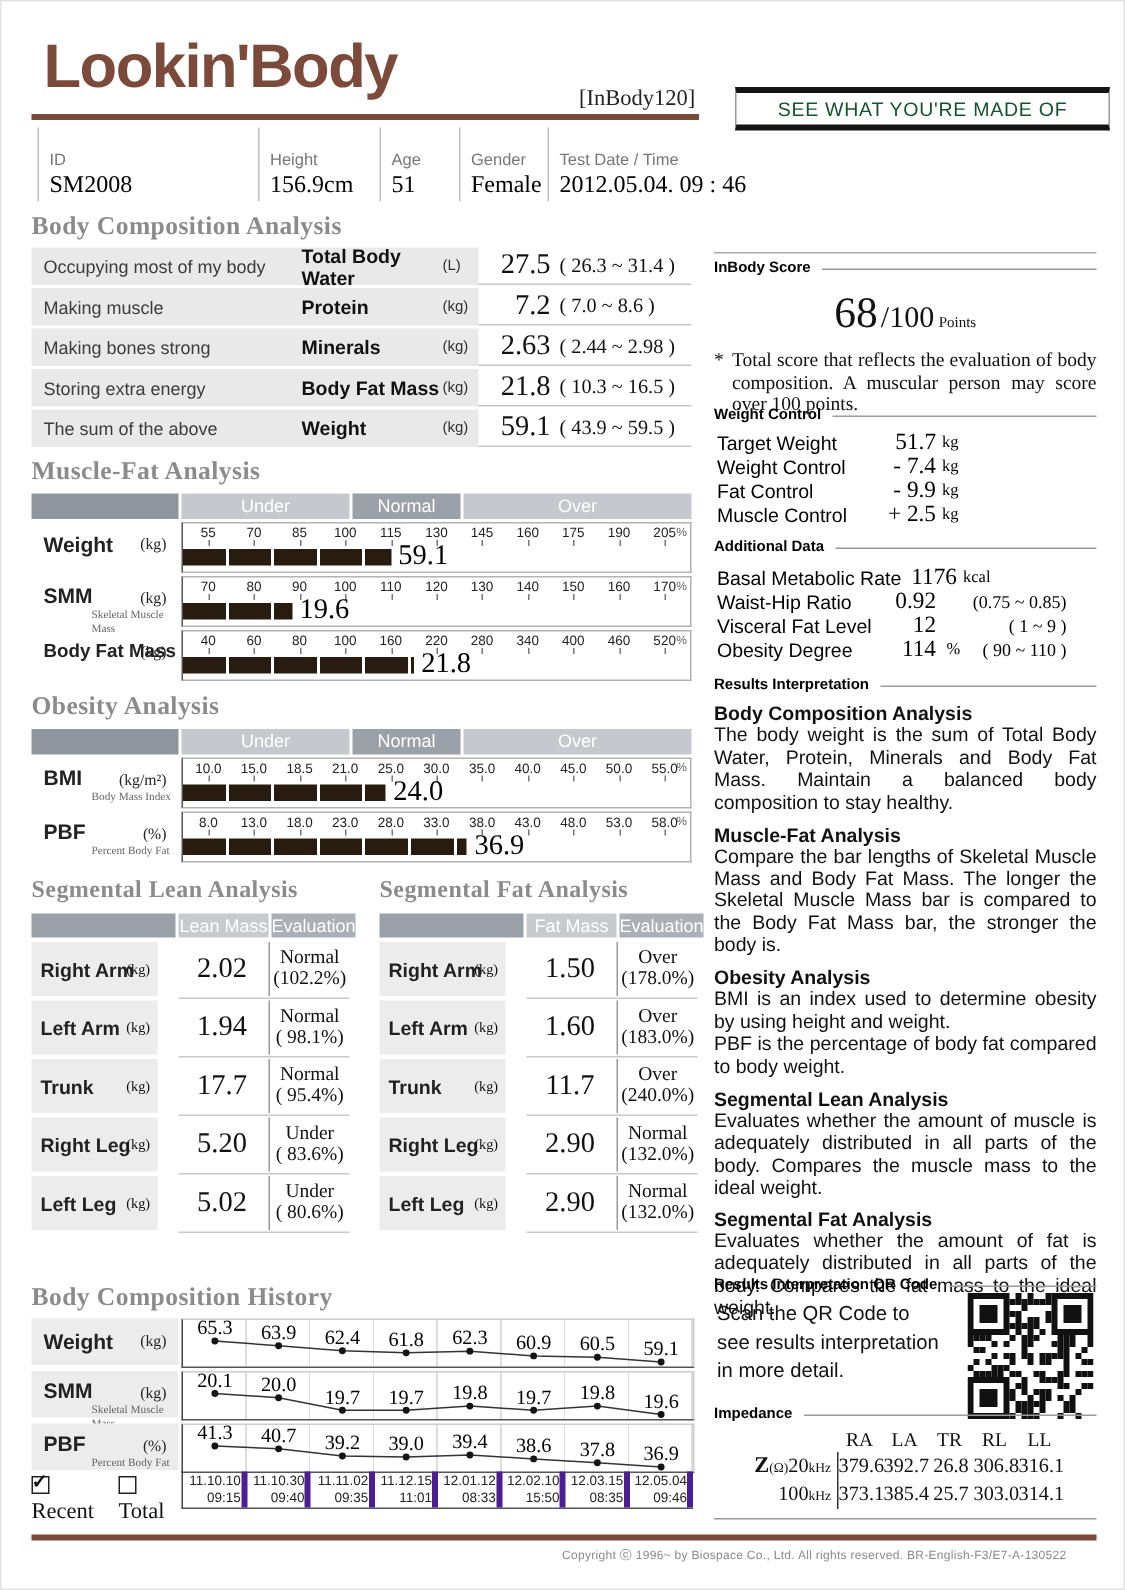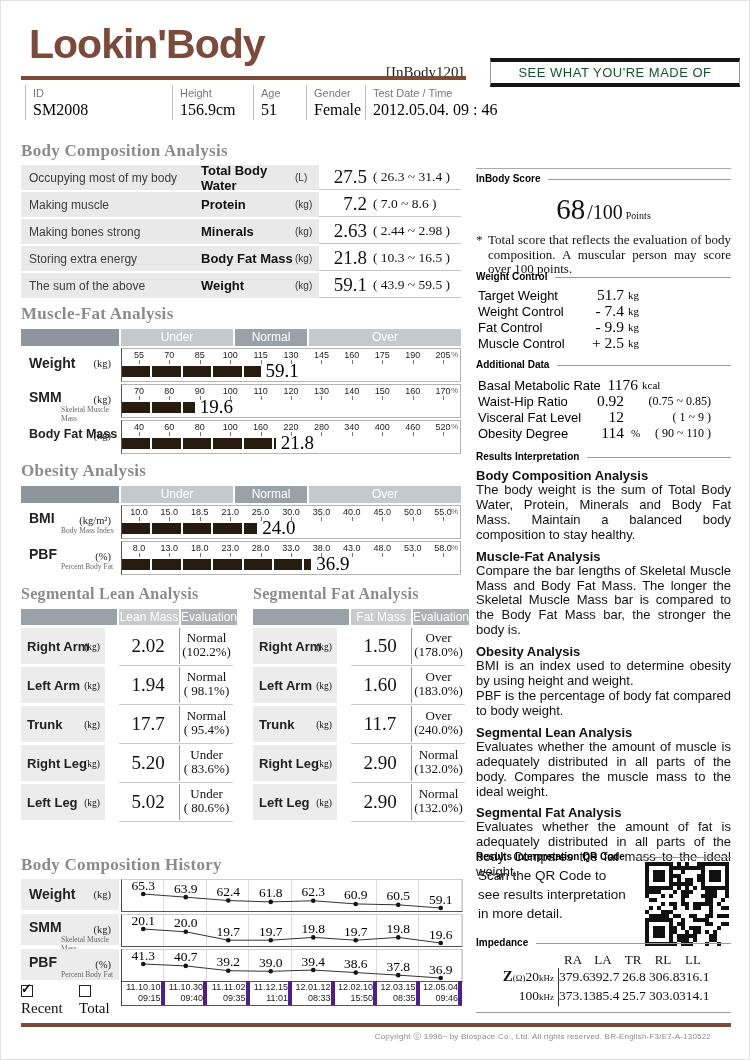--- a/index.html
+++ b/index.html
@@ -2,28 +2,28 @@
 <html><head>
 <meta charset="utf-8">
 <style>
   html,body{margin:0;padding:0;background:#fff;}
   .page{position:relative;width:748px;height:1058px;background:#fff;border:1px solid #e2e2e2;
         font-family:"Liberation Sans",sans-serif;color:#111;overflow:hidden;}
   .serif{font-family:"Liberation Serif",serif;}
 
   
   .brand{position:absolute;left:28px;top:20px;font-size:41px;font-weight:bold;color:#7b4a3b;letter-spacing:-1px;}
-  .model{position:absolute;left:385px;top:57px;font-family:"Liberation Serif",serif;font-size:15px;color:#222;margin-top:6px;}
+  .model{position:absolute;left:385px;top:57px;font-family:"Liberation Serif",serif;font-size:15px;color:#222;}
   .brandrule{position:absolute;left:20px;top:75px;width:445px;height:4px;background:#7b4a3b;}
   .slogan{position:absolute;left:489px;top:57px;width:248px;height:21px;border-top:4px solid #141414;border-bottom:4px solid #141414;
           border-left:1px solid #9a9a9a;border-right:1px solid #9a9a9a;display:flex;align-items:center;justify-content:center;
           font-size:13px;color:#14532d;letter-spacing:.5px;}
   .pinfo{position:absolute;left:24px;top:84px;display:flex;}
   .pi{border-left:1px solid #bdbdbd;padding:1px 6px 0 7px;}
-  .pi .pl{font-size:11px;color:#777;line-height:14px;}
+  .pi .pl{font-size:11px;color:#777;line-height:14px;margin-top:14px;}
   .pi .pv{font-family:"Liberation Serif",serif;font-size:16px;line-height:20px;color:#000;}
 
   
   .sec{position:absolute;left:20px;width:440px;}
   .lh{font-family:"Liberation Serif",serif;font-weight:bold;font-size:17px;color:#8b8b8b;letter-spacing:.3px;}
 
   
   .bc-row{display:flex;height:25px;margin-top:2px;}
   .bc-left{width:298px;background:#e9e9e9;display:flex;align-items:center;}
   .bc-desc{width:172px;padding-left:8px;font-size:12px;color:#3c3c3c;}

